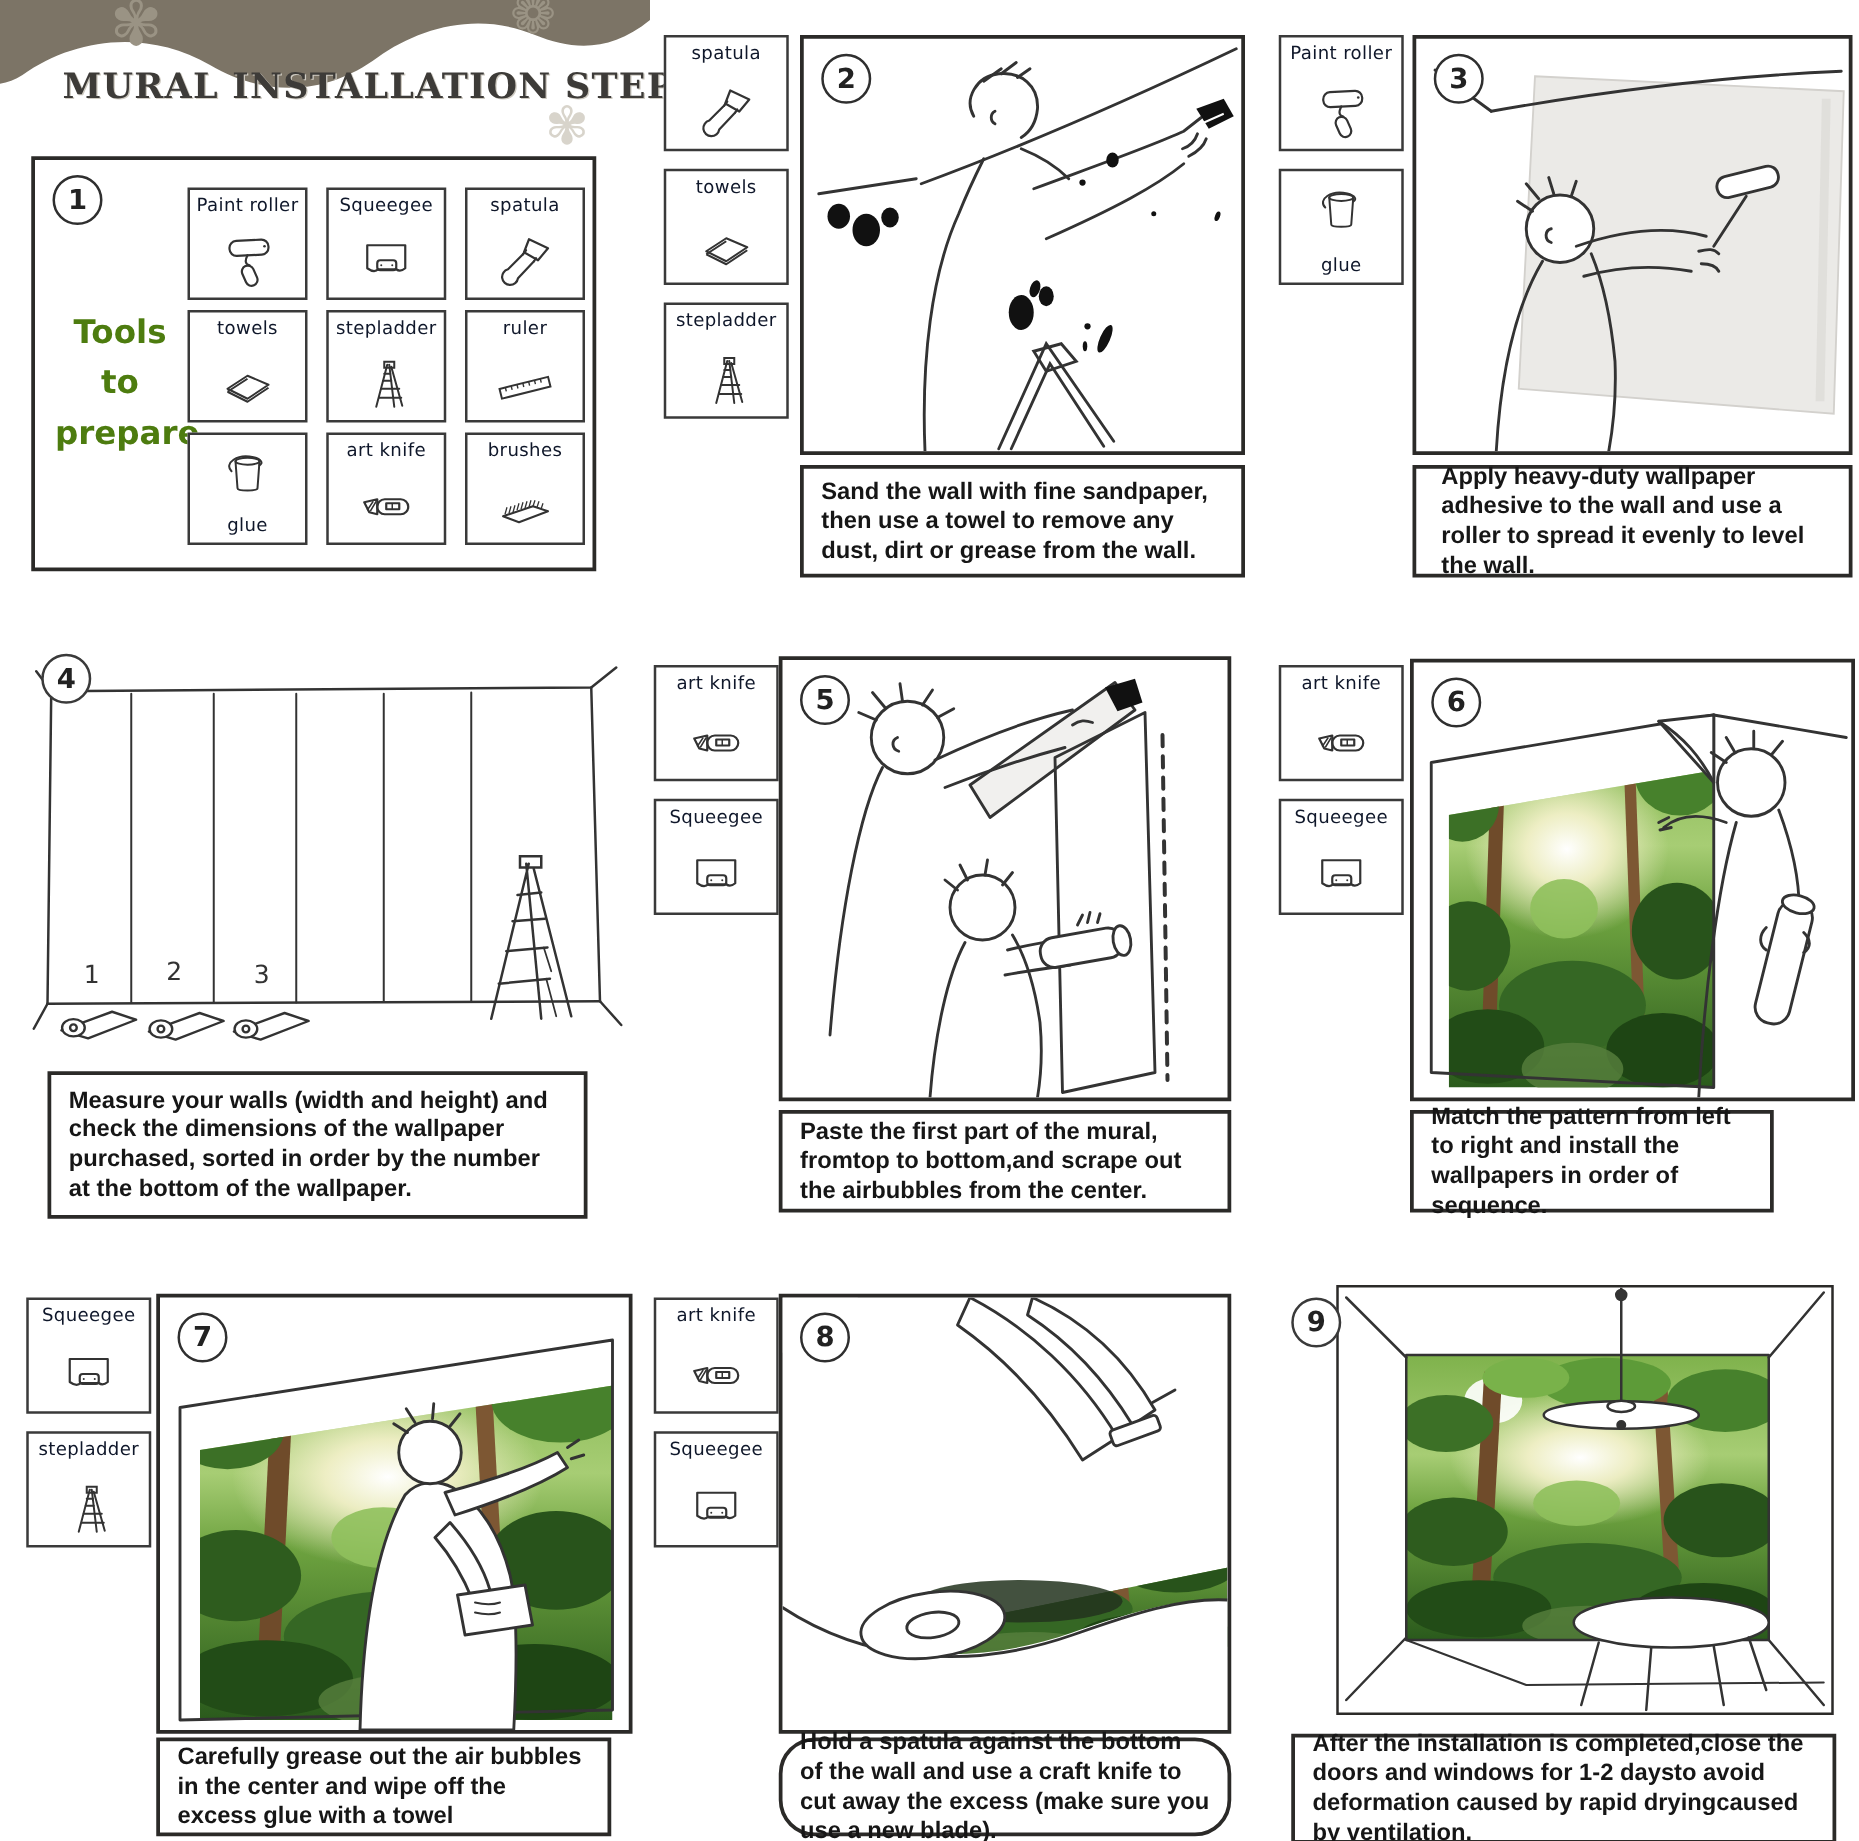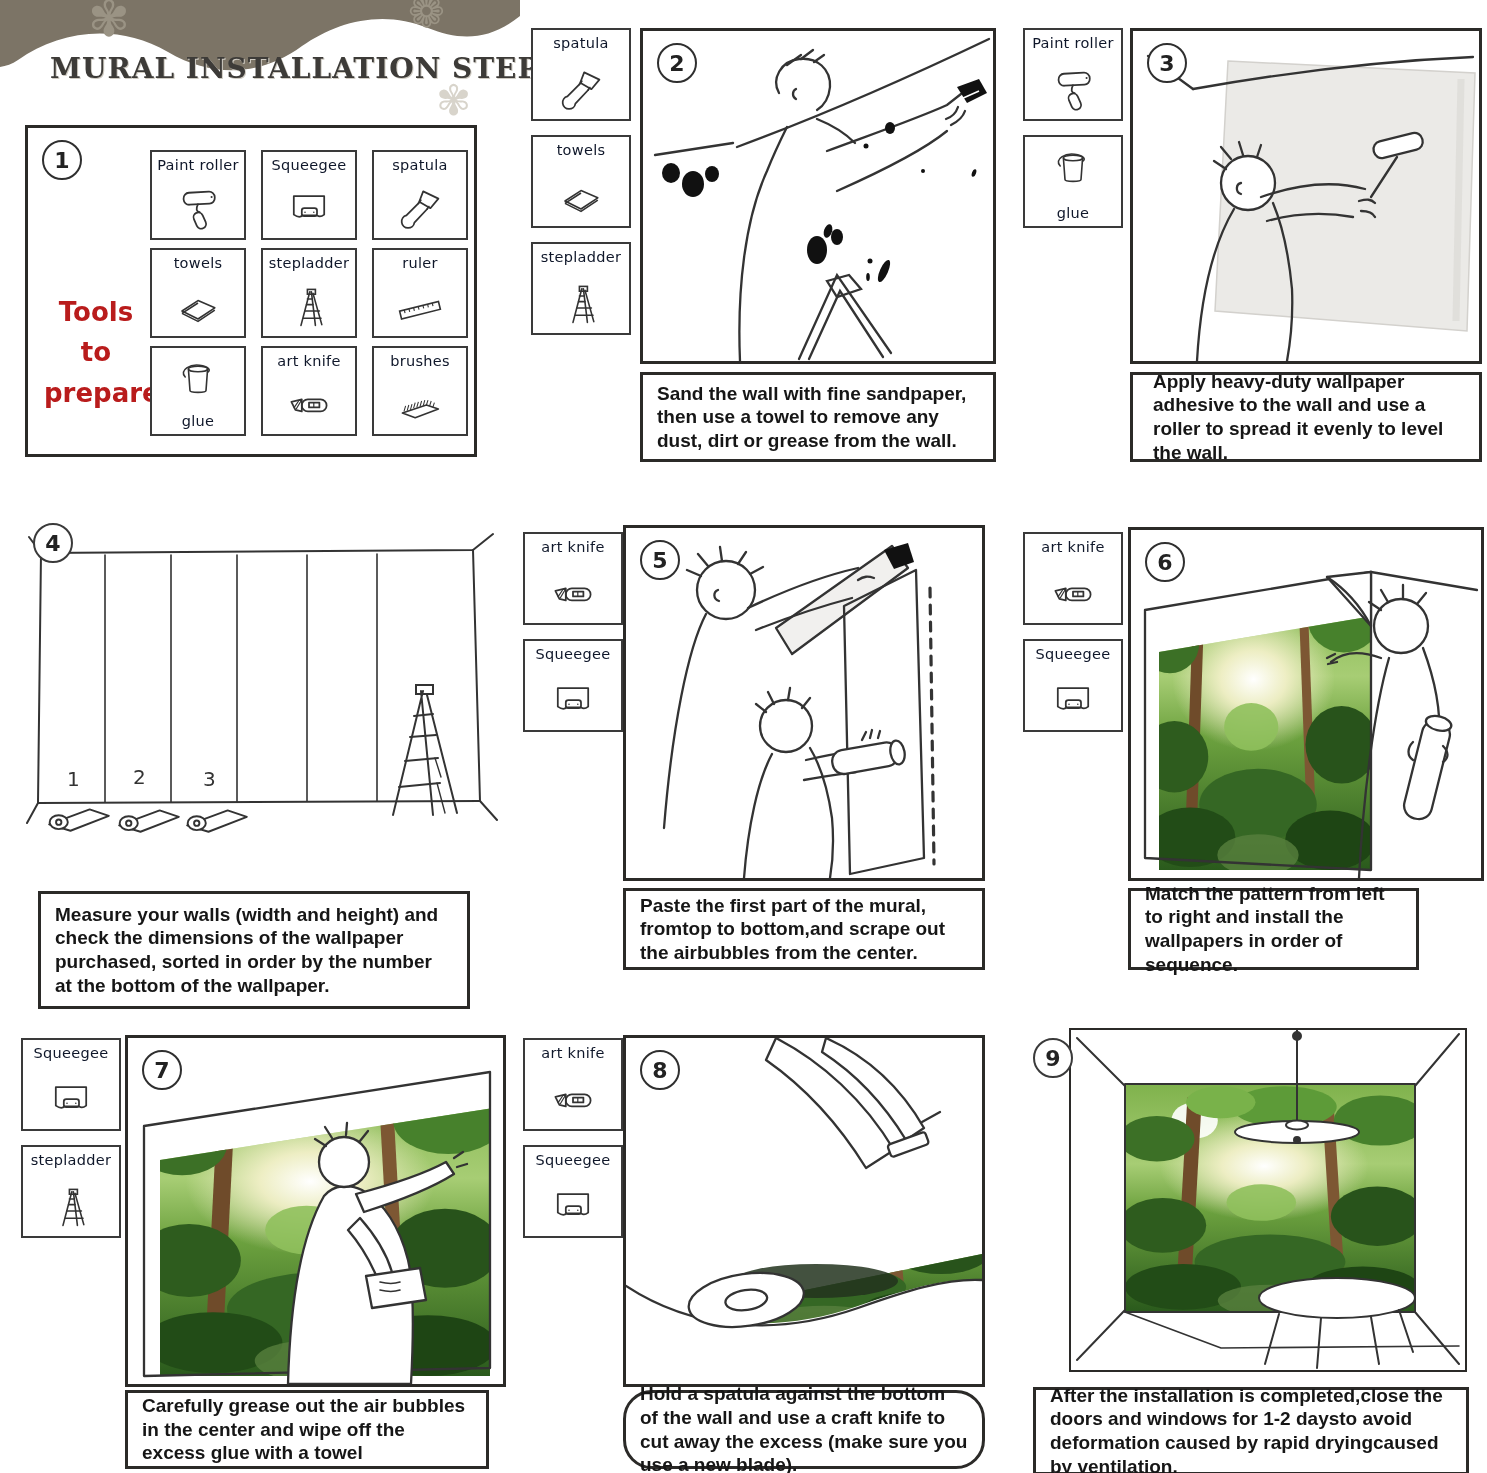--- a/index.html
+++ b/index.html
@@ -28,21 +28,21 @@
             padding:5px 2px;}
   .tool-box .tl{font:14.5px "DejaVu Sans",sans-serif;color:#0f172a;letter-spacing:.3px;white-space:nowrap;}
   .tool-box svg{width:48px;height:48px;flex:0 0 auto;}
   .tool-box[data-tool="glue"]{flex-direction:column-reverse;}
   
   .tools-grid{position:absolute;left:122px;top:22px;width:318px;height:288px;
               display:grid;grid-template-columns:repeat(3,96px);grid-auto-rows:92px;
               column-gap:15px;row-gap:6px;}
   .tools-grid .tool-box{width:96px;height:90px;}
   .tools-title{position:absolute;left:16px;top:118px;width:104px;text-align:center;
-               font:bold 26px "DejaVu Sans",sans-serif;color:#b91c1c;line-height:1.55;margin-top:46px;}
+               font:bold 26px "DejaVu Sans",sans-serif;color:#4d7c0f;line-height:1.55;}
   .illus{overflow:hidden;}
   .illus > svg.art{position:absolute;left:0;top:0;}
   .rollnum{position:absolute;font:20px "DejaVu Sans",sans-serif;color:#333;}
   .hidden-defs{position:absolute;width:0;height:0;overflow:hidden;}
 </style>
 </head>
 <body>
 
 <svg class="hidden-defs" aria-hidden="true">
   <defs>
@@ -354,21 +354,21 @@
         <path d="M412,268 L420,298 M410,243 L416,262" stroke-width="1.4"></path>
       </g>
       <use href="#sym-roll" x="22" y="290" width="64" height="28"></use>
       <use href="#sym-roll" x="92" y="291" width="64" height="28"></use>
       <use href="#sym-roll" x="160" y="291" width="64" height="28"></use>
     </svg>
     <span class="rollnum" style="left:42px;top:252px;">1</span>
     <span class="rollnum" style="left:108px;top:250px;">2</span>
     <span class="rollnum" style="left:178px;top:252px;">3</span>
   </section>
-  <div class="box cap" style="left:38px;top:857px;width:432px;height:118px;margin-top:34px;">
+  <div class="box cap" style="left:38px;top:857px;width:432px;height:118px;">
     <p>Measure your walls (width and height) and check the dimensions of the wallpaper purchased, sorted in order by the number at the bottom of the wallpaper.</p>
   </div>
 
   <aside class="tool-col" style="left:523px;top:532px;">
       <div class="tool-box" data-tool="art-knife">
         <span class="tl">art knife</span>
         <svg viewBox="0 0 60 60">
           <use href="#sym-art-knife"></use>
         </svg>
       </div>

